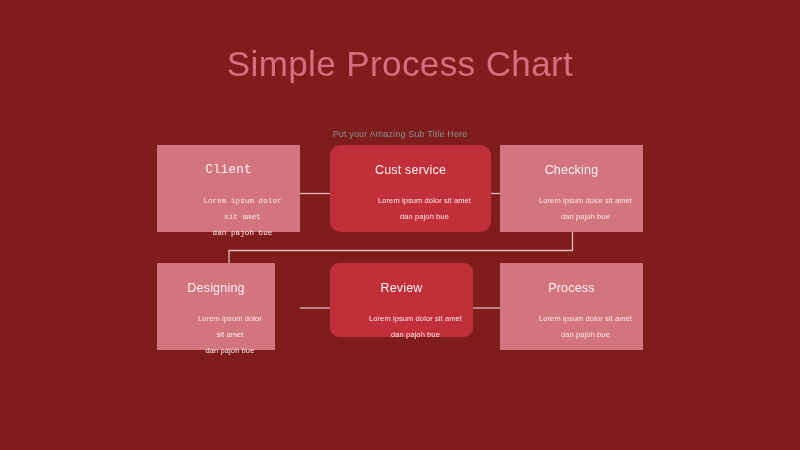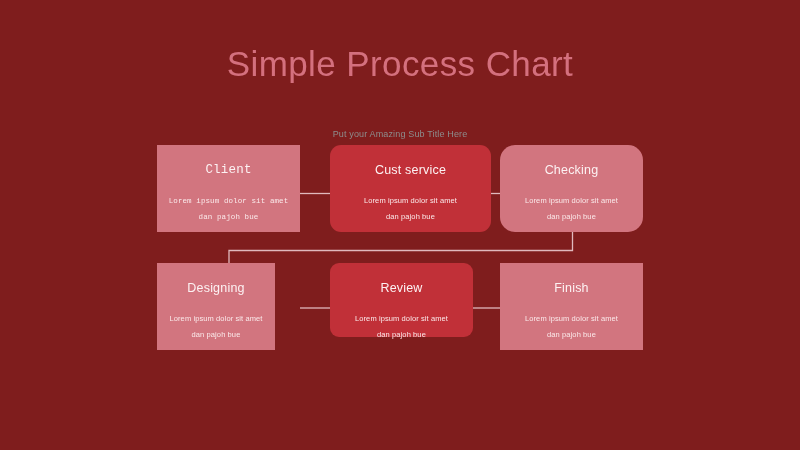--- a/index.html
+++ b/index.html
@@ -74,20 +74,21 @@
     color: #fdf2f3;
     margin-bottom: 16px;
   }
   .node-body {
     font-size: 7.5px;
     font-weight: 400;
     line-height: 16px;
     letter-spacing: 0.1px;
     color: #fbe9ea;
     padding: 0 10px;
+    margin-left: 28px;
   }
   .node-body .line2 { display: block; }
 </style>
 </head>
 <body>
 
 <div id="slide">
 
   <div id="title">Simple Process Chart</div>
 
@@ -115,21 +116,21 @@
   </div>
 
   <div class="node dark" style="left:330px; top:145px; width:161px; height:87px;border-radius:11px;">
     <div class="node-title">Cust service</div>
     <div class="node-body">
       <span>Lorem ipsum dolor sit amet</span>
       <span class="line2">dan pajoh bue</span>
     </div>
   </div>
 
-  <div class="node light" style="left:500px; top:145px; width:143px; height:87px;border-radius:15px;">
+  <div class="node light" style="left:500px; top:145px; width:143px; height:87px;">
     <div class="node-title">Checking</div>
     <div class="node-body">
       <span>Lorem ipsum dolor sit amet</span>
       <span class="line2">dan pajoh bue</span>
     </div>
   </div>
 
   <div class="node light" style="left:157px; top:263px; width:118px; height:87px;">
     <div class="node-title">Designing</div>
     <div class="node-body">
@@ -140,20 +141,20 @@
 
   <div class="node dark" style="left:330px; top:263px; width:143px; height:74px;border-radius:9px;">
     <div class="node-title">Review</div>
     <div class="node-body">
       <span>Lorem ipsum dolor sit amet</span>
       <span class="line2">dan pajoh bue</span>
     </div>
   </div>
 
   <div class="node light" style="left:500px; top:263px; width:143px; height:87px;">
-    <div class="node-title">Finish</div>
+    <div class="node-title">Process</div>
     <div class="node-body">
       <span>Lorem ipsum dolor sit amet</span>
       <span class="line2">dan pajoh bue</span>
     </div>
   </div>
 
 </div>
 
 </body></html>

